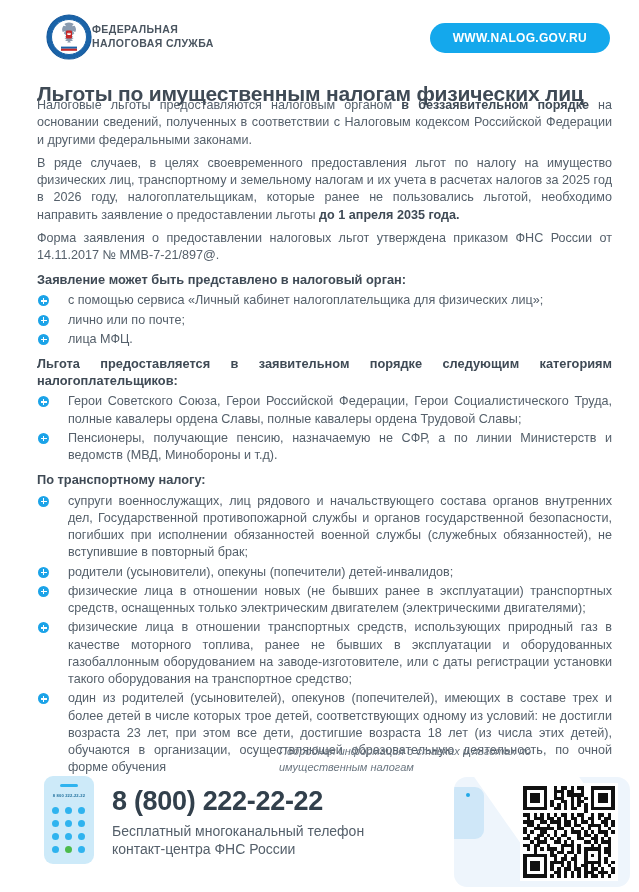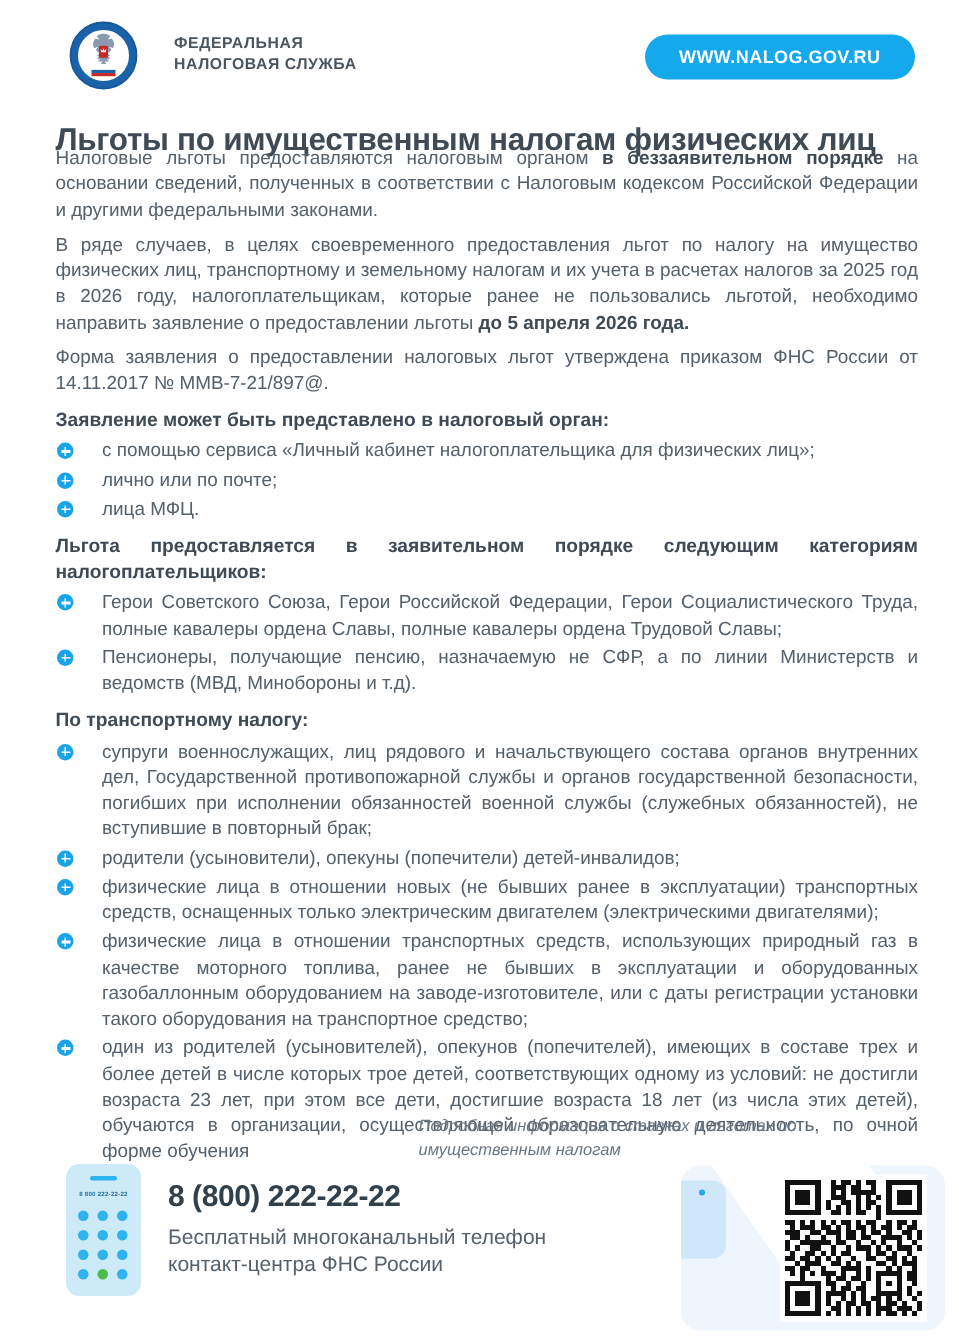--- a/index.html
+++ b/index.html
@@ -29,21 +29,21 @@
     left: 0;
     width: 639px;
     height: 48px;
   }
   .brand {
     position: absolute;
     left: 46px;
     top: 0px;
     display: flex;
     align-items: center;
-    gap: 24px;
+    gap: 0;
   }
   .emblem {
     width: 46px;
     height: 46px;
     position: relative;
     flex: 0 0 auto;
   }
   .brand-text {
     font-size: 10.5px;
     font-weight: bold;
@@ -209,21 +209,21 @@
     display: block;
     width: 7px;
     height: 7px;
     border-radius: 50%;
     background: #2fb3ef;
   }
   .phone-icon .keys i.green { background: #4cbb4c; }
 
   .phone-texts { padding-top: 12px; }
   .phone-number {
-    font-size: 20px;
+    font-size: 27px;
     font-weight: bold;
     color: #32404c;
     letter-spacing: -0.3px;
     line-height: 1;
     margin-bottom: 7px;
   }
   .phone-caption {
     font-size: 14px;
     line-height: 1.32;
     color: #55606b;
@@ -309,21 +309,21 @@
     </div>
     <div class="url-pill">WWW.NALOG.GOV.RU</div>
   </div>
 
   <h1 class="title">Льготы по имущественным налогам физических лиц</h1>
 
   <div class="content">
 
     <p class="para"><span>Налоговые льготы предоставляются налоговым органом </span><span class="b">в беззаявительном порядке</span><span> на основании сведений, полученных в соответствии с Налоговым кодексом Российской Федерации и другими федеральными законами.</span></p>
 
-    <p class="para"><span>В ряде случаев,  в целях своевременного предоставления льгот по налогу на имущество физических лиц, транспортному и земельному налогам и их учета в расчетах налогов за 2025 год в 2026 году, налогоплательщикам, которые ранее не пользовались льготой, необходимо направить заявление о предоставлении льготы </span><span class="b">до 5 апреля 2026 года.</span></p>
+    <p class="para"><span>В ряде случаев,  в целях своевременного предоставления льгот по налогу на имущество физических лиц, транспортному и земельному налогам и их учета в расчетах налогов за 2025 год в 2026 году, налогоплательщикам, которые ранее не пользовались льготой, необходимо направить заявление о предоставлении льготы </span><span class="b">до 1 апреля 2035 года.</span></p>
 
     <p class="para last-of-block">Форма заявления о предоставлении налоговых льгот утверждена приказом ФНС России от 14.11.2017 № ММВ-7-21/897@.</p>
 
     <h3 class="sub">Заявление может быть представлено в налоговый орган:</h3>
     <ul class="blist">
       <li><span class="bullet"></span><span>с помощью сервиса «Личный кабинет налогоплательщика для физических лиц»;</span></li>
       <li><span class="bullet"></span><span>лично или по почте;</span></li>
       <li><span class="bullet"></span><span>лица МФЦ.</span></li>
     </ul>
 

